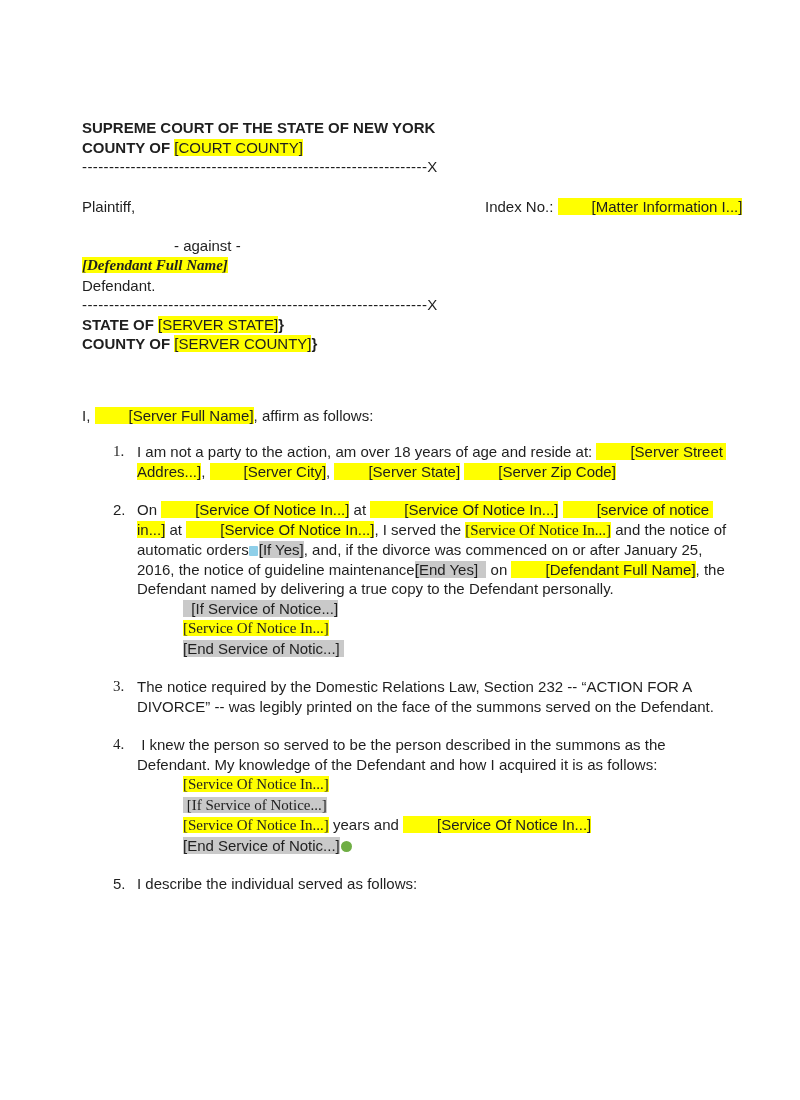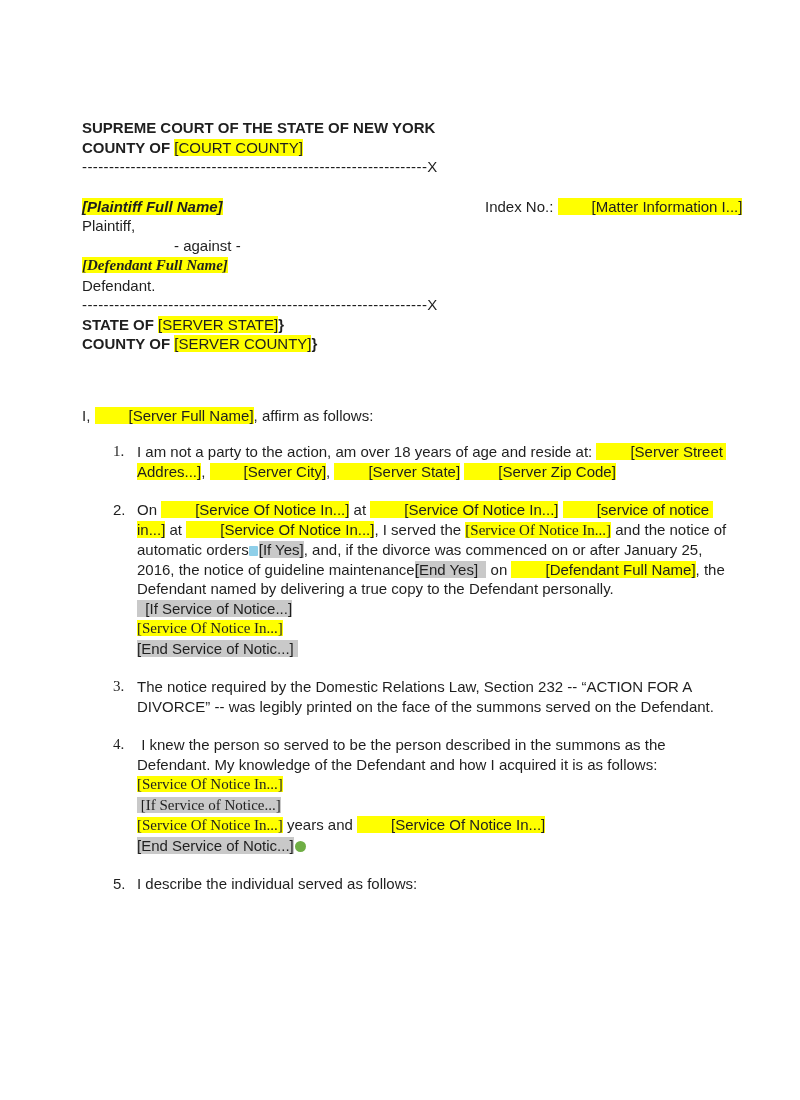--- a/index.html
+++ b/index.html
@@ -23,21 +23,21 @@
   .parties-right{position:absolute;left:403px;top:0;white-space:nowrap;}
   .affirmation-title{margin-top:19px;margin-left:401px;white-space:nowrap;font-weight:700;}
   .against{margin-left:92px;}
   .ss-line{margin-left:206px;font-weight:700;}
   .intro{margin-top:52px;}
   .items{margin-top:-2px;}
   .item{display:flex;margin-top:19px;}
   .item-number{flex:none;width:24px;margin-left:31px;}
   .num-serif{font-family:"Liberation Serif",serif;}
   .item-body{width:600px;white-space:pre-wrap;}
-  .sub-line{white-space:pre-wrap;}
+  .sub-line{margin-left:46px;white-space:pre-wrap;}
   
   .seg-b{font-weight:700;}
   .seg-y{background:var(--hl-y);padding-left:34px;}
   .seg-by{font-weight:400;background:var(--hl-y);}
   .seg-biy{font-weight:700;font-style:italic;background:var(--hl-y);}
   .seg-bisy{font-weight:700;font-style:italic;background:var(--hl-y);font-family:"Liberation Serif",serif;}
   .seg-ys{background:var(--hl-y);font-family:"Liberation Serif",serif;}
   .seg-g{background:var(--hl-g);}
   .seg-gs{background:var(--hl-g);font-family:"Liberation Serif",serif;}
   .seg-bluesq{display:inline-block;width:9px;height:10px;background:var(--mk-b);border-radius:1px;vertical-align:-1px;margin-right:1px;}
@@ -48,21 +48,20 @@
 
 <div class="page">
   <div class="content">
 
     <div class="line"><span class="seg-b">SUPREME COURT OF THE STATE OF NEW YORK</span></div>
     <div class="line"><span class="seg-b">COUNTY OF </span><span class="seg-by">[COURT COUNTY]</span></div>
     <div class="line divider">----------------------------------------------------------------X</div>
 
     <div class="parties">
       <div>
-        <div class="line"><span class="seg-biy">[Plaintiff Full Name]</span></div>
         <div class="line"><span class="seg-p">Plaintiff,</span></div>
       </div>
       <div class="parties-right line"><span class="seg-p">Index No.: </span><span class="seg-y">[Matter Information I...]</span></div>
     </div>
 
 
     <div class="line against"><span class="seg-p">- against -</span></div>
     <div class="line"><span class="seg-bisy">[Defendant Full Name]</span></div>
     <div class="line"><span class="seg-p">Defendant.</span></div>
     <div class="line divider">----------------------------------------------------------------X</div>

